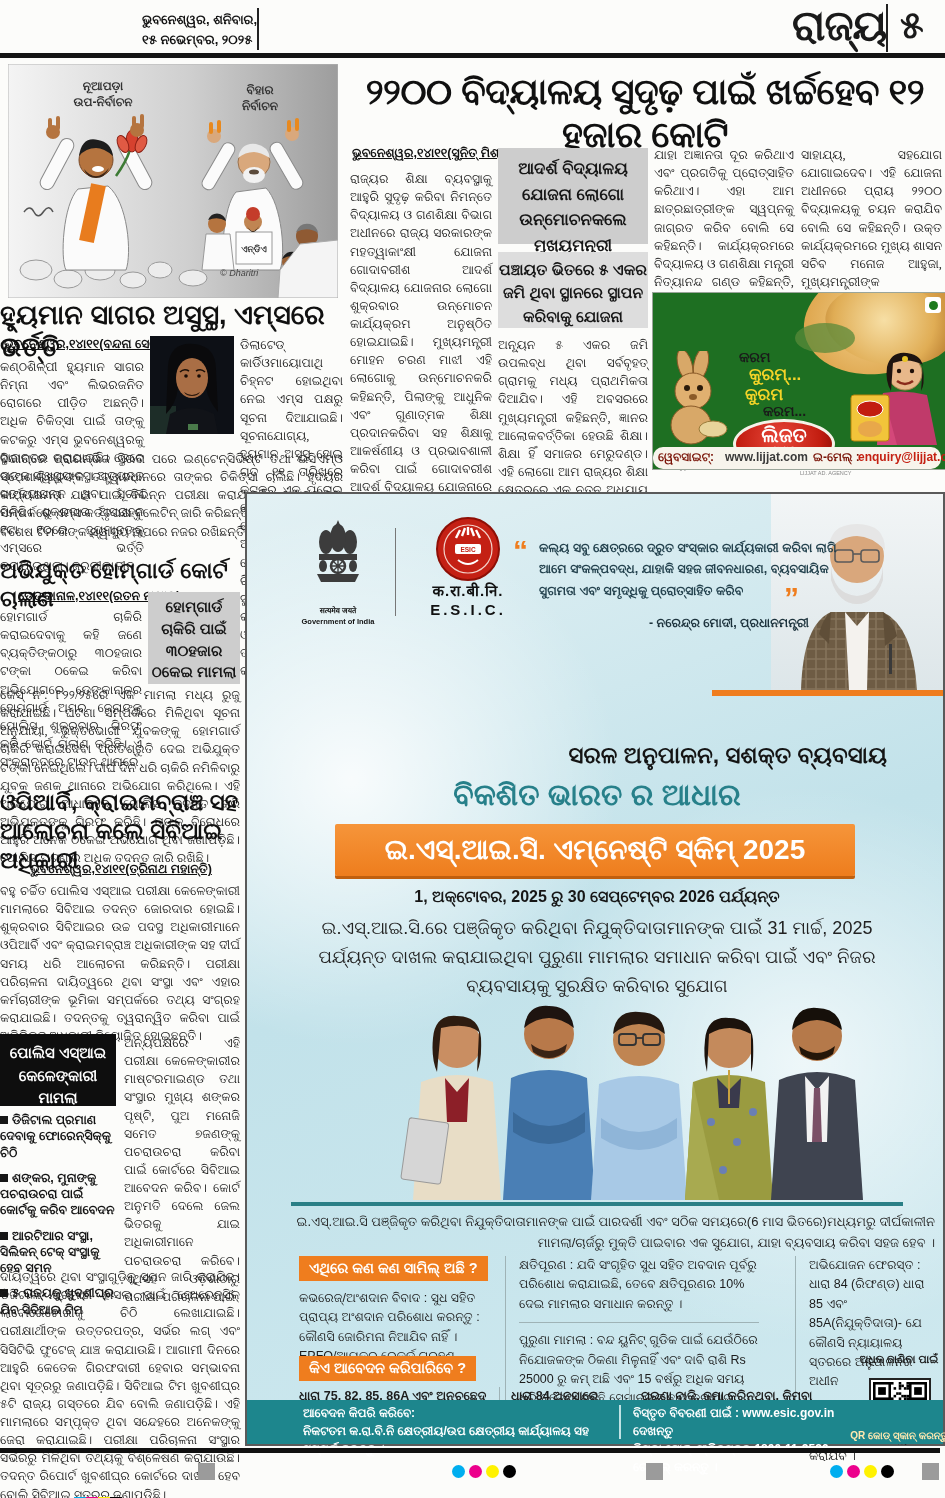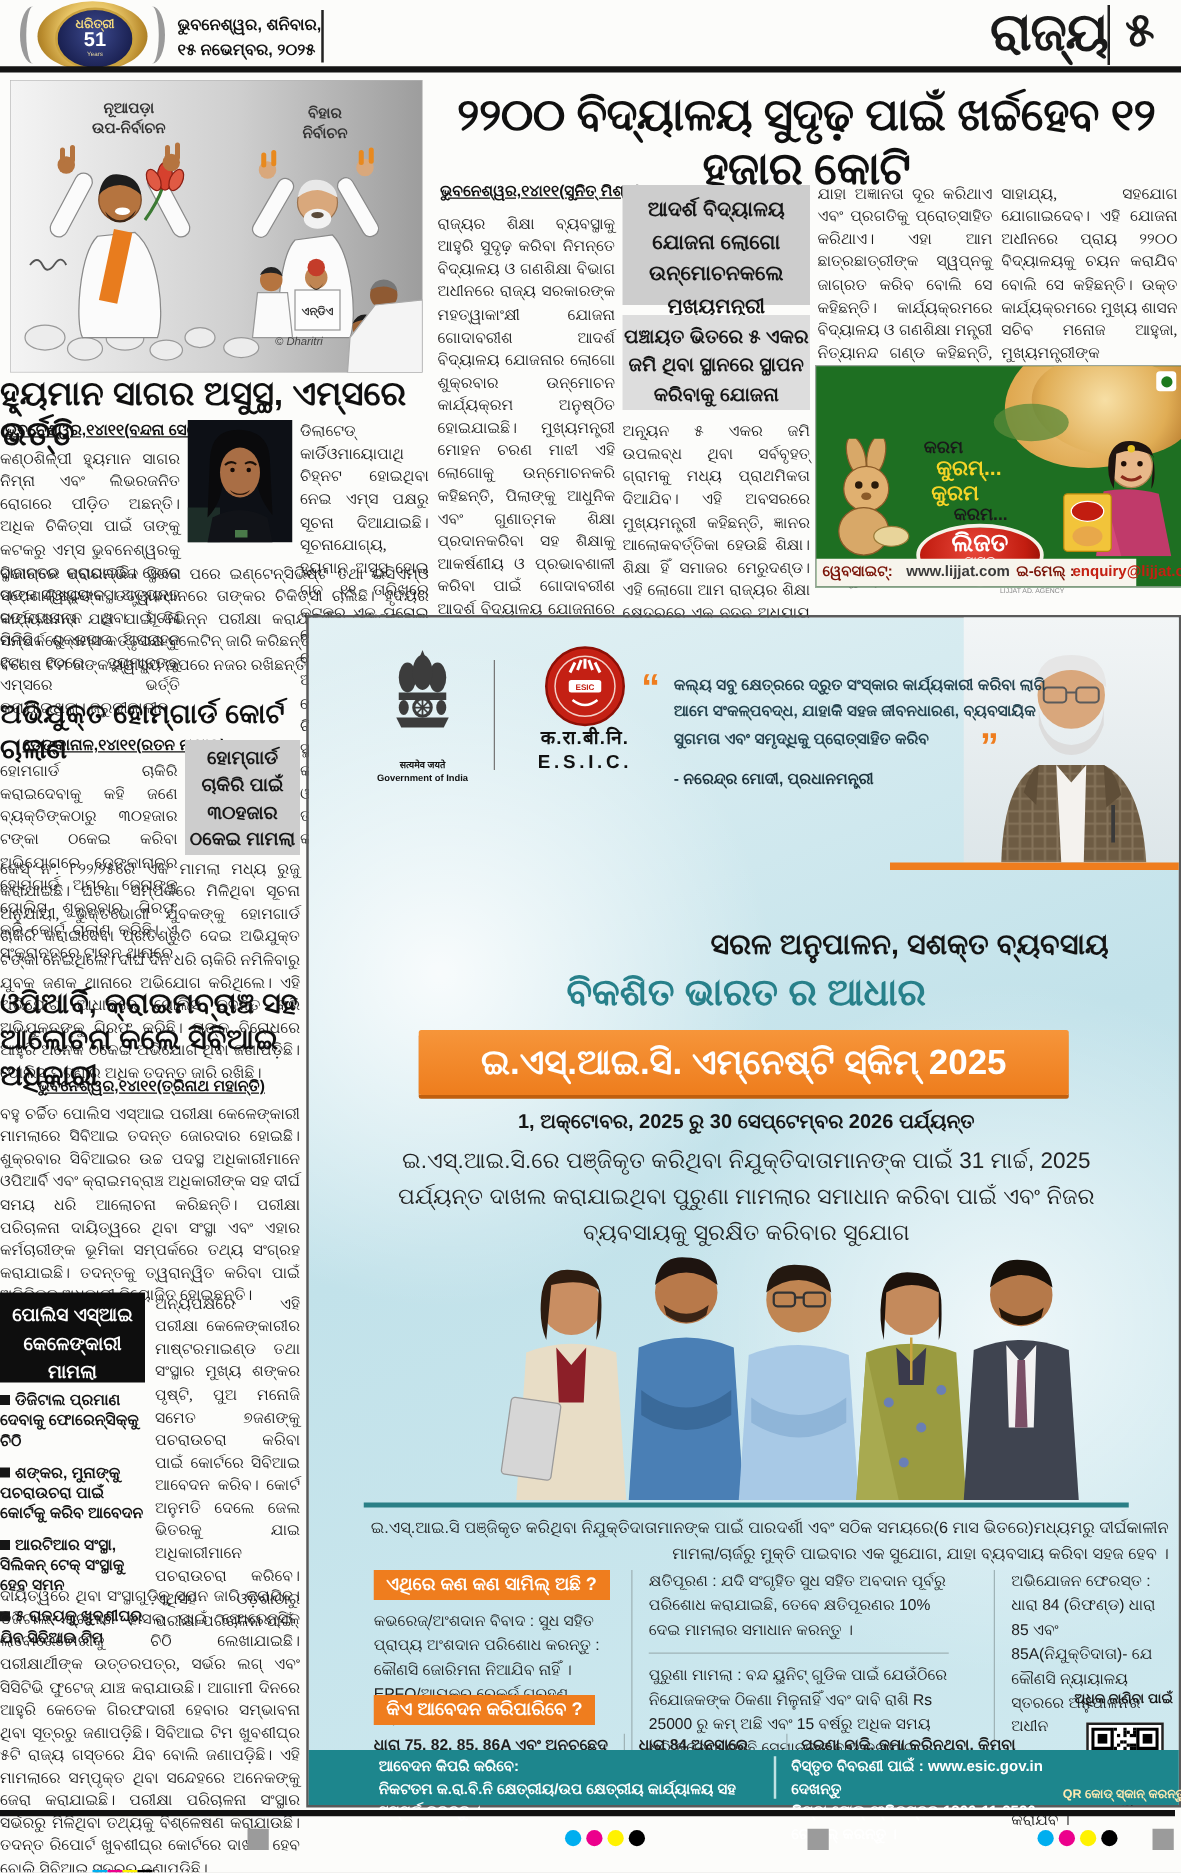--- a/index.html
+++ b/index.html
@@ -44,21 +44,21 @@
   .lj-karam{font-weight:bold;line-height:1.15;}
   .lj-oval{background:radial-gradient(circle at 45% 40%,#e8473a,#c21d10 70%,#8f0e05);border:3px solid #f5f2e8;border-radius:50%;
            color:#fff;text-align:center;}
   .lj-bar{background:#f7f4ec;font-size:12px;font-weight:bold;}
   
   .esic{border:2px solid #5a5a5a;background:
      radial-gradient(circle at 15% 30%,rgba(255,255,255,.85) 0%,rgba(255,255,255,0) 30%),
      radial-gradient(circle at 80% 60%,rgba(255,255,255,.7) 0%,rgba(255,255,255,0) 35%),
      linear-gradient(160deg,#e3f1f4 0%,#c2e2ea 45%,#cfe9ef 100%);}
   .esic-quote{font-size:12.5px;font-weight:bold;color:#24424e;line-height:1.7;}
-  .esic-attr{font-size:12.5px;font-weight:bold;color:#1c323c;}
+  .esic-attr{font-size:12.5px;font-weight:bold;color:#1c323c;text-align:right;}
   .esic-tag1{font-size:23px;font-weight:bold;color:#141414;text-align:right;}
   .esic-tag2{font-size:30px;font-weight:bold;color:#27808a;text-align:center;}
   .esic-banner{background:linear-gradient(#f6953a,#ee7d1d);border-radius:2px;color:#fff;font-size:28px;font-weight:bold;
                text-align:center;line-height:52px;box-shadow:0 3px 0 #c05f0e;}
   .esic-period{font-size:16px;font-weight:bold;color:#161616;text-align:center;}
   .esic-intro{font-size:18px;color:#222;text-align:center;line-height:1.6;}
   .esic-caption{font-size:13px;color:#222;line-height:1.6;text-align:right;}
   .orange-hdr{background:#ef7d1e;color:#fff;font-size:14.5px;font-weight:bold;padding:4px 10px;display:inline-block;}
   .esic-small{font-size:12.5px;color:#1c1c1c;line-height:1.55;}
   .esic-sep-v{background:#9fb3b6;width:1px;}
@@ -71,30 +71,20 @@
   .esic-hin{font-size:15px;font-weight:bold;color:#111;text-align:center;line-height:1.25;letter-spacing:1px;}
   
   .reg-sq{width:17px;height:17px;background:#9b9b9b;}
   .dot{width:13px;height:13px;border-radius:50%;display:inline-block;margin-right:4px;}
 </style>
 </head>
 <body>
 
 <div class="page">
 
-  <div class="abs badge-wrap" style="left:16px;top:1px;">
-    <div class="badge-paren l"></div>
-    <div class="badge-paren r"></div>
-    <div class="badge-gold"></div>
-    <div class="badge-oval">
-      <div class="nm">ଧରିତ୍ରୀ</div>
-      <div class="yr">51</div>
-      <div class="yl">Years</div>
-    </div>
-  </div>
   <div class="abs mast-date" style="left:142px;top:10px;">
     <div>ଭୁବନେଶ୍ୱର, ଶନିବାର,</div>
     <div>୧୫ ନଭେମ୍ବର, ୨୦୨୫</div>
   </div>
   <div class="abs vline" style="left:257px;top:8px;width:2px;height:42px;"></div>
   <div class="abs section-title" style="left:792px;top:2px;">ରାଜ୍ୟ</div>
   <div class="abs vline" style="left:886px;top:4px;width:2px;height:48px;"></div>
   <div class="abs page-no" style="left:900px;top:4px;">୫</div>
   <div class="abs mast-rule" style="left:0;top:53px;width:945px;height:5px;"></div>
 
@@ -231,21 +221,21 @@
         <circle cx="79" cy="20" r="2.2" fill="#201008"></circle>
       <path d="M64,30 Q72,36 80,30" stroke="#8a2a1a" stroke-width="2.5" fill="none"></path>
       <circle cx="72" cy="8" r="3" fill="#e8c428"></circle>
       <path d="M50,42 Q72,38 94,44 L104,94 L44,94 Z" fill="#c03a6a"></path>
       <path d="M50,42 L64,94 L44,94 Z" fill="#d4487a"></path>
       <rect x="18" y="44" width="38" height="46" rx="3" fill="#f2c43a" stroke="#b8860b"></rect>
       <ellipse cx="37" cy="58" rx="13" ry="8" fill="#c21d10" stroke="#fff"></ellipse>
       <ellipse cx="37" cy="78" rx="12" ry="8" fill="#e8a84a"></ellipse>
     </svg>
     
-    <div class="abs lj-bar" style="left:0;bottom:0;width:256px;height:22px;">
+    <div class="abs lj-bar" style="left:0;bottom:0;width:288px;height:22px;border-radius:10px;">
       <span style="position:absolute;left:5px;top:3px;color:#7a1408;">ୱେବସାଇଟ୍:</span>
       <span style="position:absolute;left:72px;top:3px;color:#3a3a3a;">www.lijjat.com</span>
       <span style="position:absolute;left:160px;top:3px;color:#7a1408;">ଇ-ମେଲ୍ :</span>
       <span style="position:absolute;left:205px;top:3px;color:#c42012;">enquiry@lijjat.com</span>
     </div>
   </div>
   <div class="abs" style="left:800px;top:470px;font-size:5.5px;color:#888;">LIJJAT AD. AGENCY</div>
 
   <div class="abs headline-l" style="left:0;top:300px;width:344px;">ହ୍ୟୁମାନ ସାଗର ଅସୁସ୍ଥ, ଏମ୍ସରେ ଭର୍ତ୍ତି</div>
   <div class="abs byline" style="left:4px;top:337px;"><u>ଭୁବନେଶ୍ୱର,୧୪ା୧୧(ବନ୍ଦନା ସେଠୀ)</u></div>

